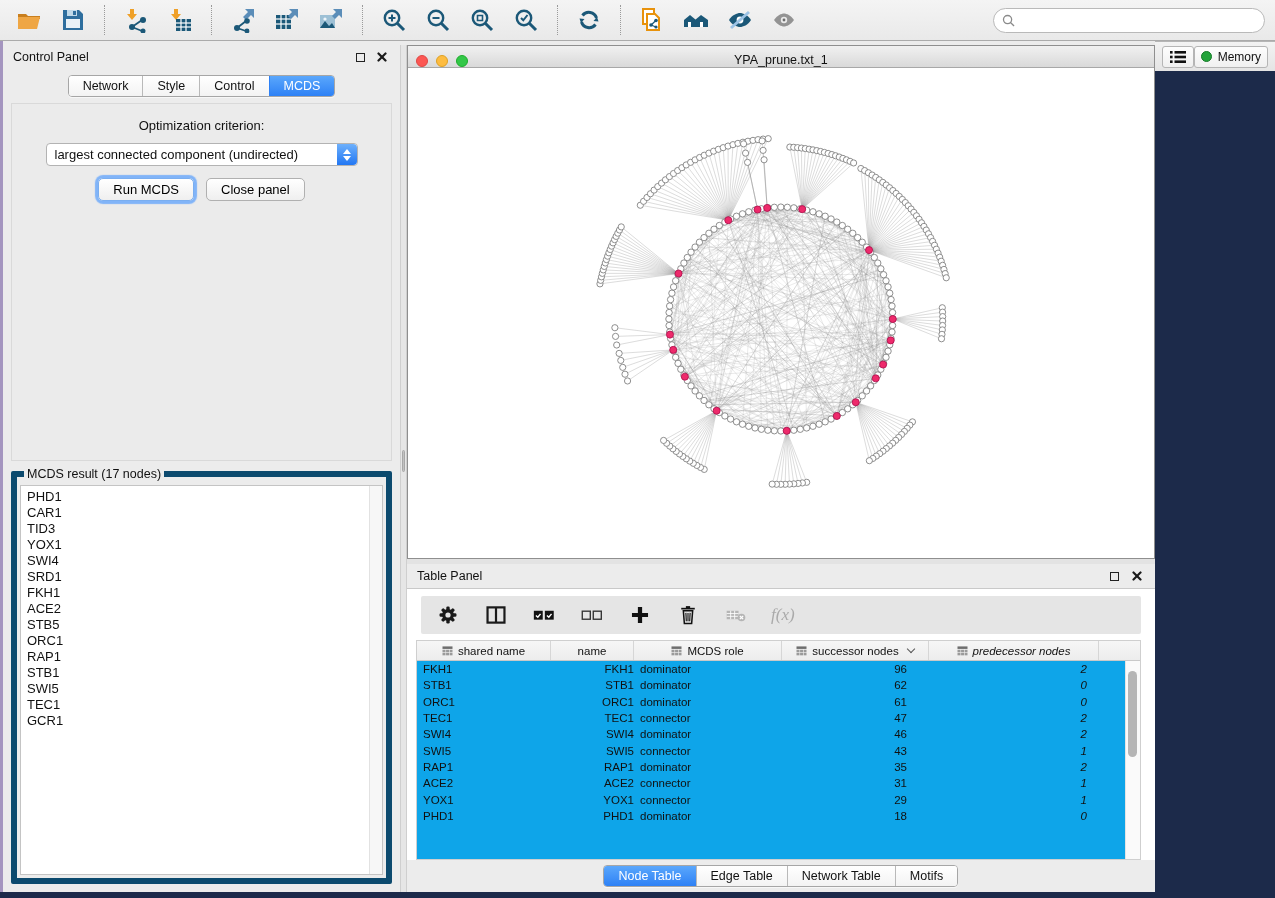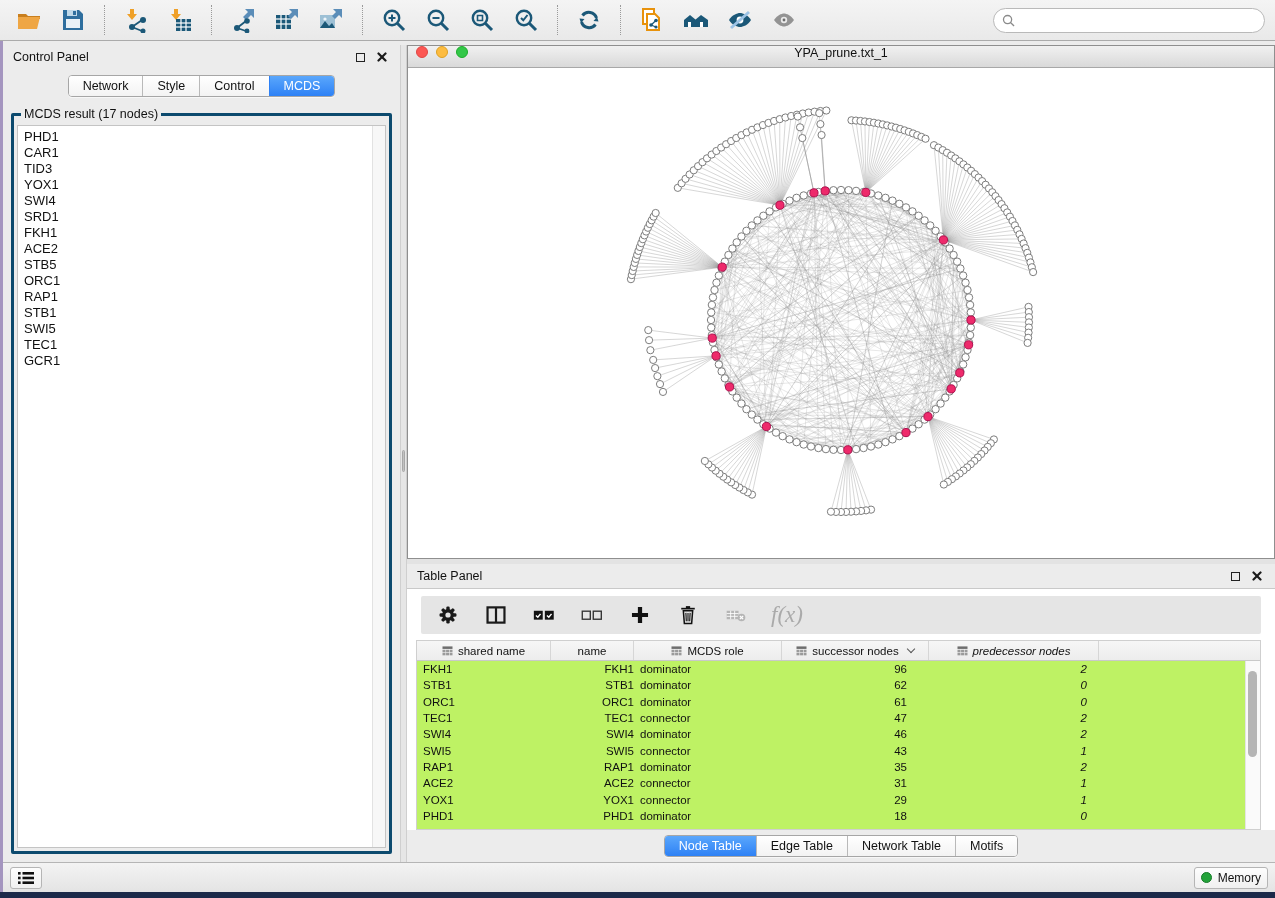--- a/index.html
+++ b/index.html
@@ -12,21 +12,21 @@
   .toolbar { height:41px; background:linear-gradient(#f4f4f4,#e9e9e9); border-bottom:1px solid #ababab;
              display:flex; align-items:center; padding:0 10px; gap:6px; }
   .tbtn { width:38px; height:32px; display:flex; align-items:center; justify-content:center; border-radius:4px; }
   .tbtn svg { width:26px; height:26px; }
   .tsep { width:1px; height:30px; border-left:1px dotted #9a9a9a; margin:0 6px; }
   .searchbox { margin-left:auto; width:272px; height:25px; background:#fff; border:1px solid #b9b9b9;
                border-radius:13px; display:flex; align-items:center; padding:0 8px; gap:5px; }
   .searchbox svg { width:13px; height:13px; flex:none; }
   .searchbox input { border:none; outline:none; flex:1; font-size:12px; background:transparent; font-family:"Liberation Sans",sans-serif; }
 
-  .below { flex:1; display:flex; flex-direction:column; border-left:3px solid #a495bf; min-height:0; }
+  .below { flex:1; display:flex; flex-direction:row; border-left:3px solid #a495bf; min-height:0; }
   .main { flex:1; display:flex; background:#ececec; padding-top:4px; min-height:0; }
 
   
   .control-panel { width:397px; display:flex; flex-direction:column; background:#ececec; min-height:0; }
   .panel-titlebar { height:24px; display:flex; align-items:center; padding:0 10px; font-size:12.5px; }
   .panel-titlebar .ttl { flex:1; }
   .wbtn { width:16px; height:16px; display:flex; align-items:center; justify-content:center; margin-left:6px; }
   .float-glyph { width:9px; height:9px; border:1.6px solid #222; background:transparent; display:inline-block; }
   .close-glyph svg { width:10px; height:10px; }
 
@@ -45,58 +45,58 @@
   .select .stepper { position:absolute; right:0; top:0; width:20px; height:100%;
             background:linear-gradient(#6db0fc,#2277f3); border-radius:0 4px 4px 0;
             display:flex; flex-direction:column; align-items:center; justify-content:center; gap:2px; }
   .arr-up { width:0; height:0; border-left:4px solid transparent; border-right:4px solid transparent; border-bottom:5px solid #fff; }
   .arr-dn { width:0; height:0; border-left:4px solid transparent; border-right:4px solid transparent; border-top:5px solid #fff; }
   .cp-buttons { display:flex; gap:12px; margin-top:12px; }
   .push-btn { font-size:13px; font-family:"Liberation Sans",sans-serif; padding:3px 14px; border:1px solid #b0b0b0; border-radius:5px;
               background:linear-gradient(#ffffff,#efefef); }
   .push-btn.focusring { box-shadow:0 0 1px 3px rgba(110,170,250,.85); border-color:#7aaef0; }
 
-  .cp-fieldset { margin:6px 8px 8px; flex:1; border:3px solid #0c4a6e; border-radius:2px; min-height:0;
+  .cp-fieldset { margin:6px 8px 8px; flex:1; border:6px solid #0c4a6e; border-radius:2px; min-height:0;
                  display:flex; padding:4px 3px 3px; position:relative; background:#ececec; }
   .cp-fieldset legend { font-size:12.5px; padding:0 3px; margin-left:4px; }
   .mcds-list { flex:1; background:#fff; border:1px solid #c4c4c4; position:relative; overflow:hidden; }
   .mcds-list .items { padding:3px 0 0 6px; }
   .mcds-item { font-size:13px; line-height:16px; }
   .vtrack { position:absolute; top:0; right:0; bottom:0; width:13px; background:#f7f7f7; border-left:1px solid #e2e2e2; }
 
   
   .vsplit { width:7px; background:#e6e6e6; border-left:1px solid #cfcfcf; border-right:1px solid #cfcfcf; position:relative; }
   .vsplit .grip { position:absolute; left:1px; top:405px; width:3px; height:22px; background:#c2c2c2; border:1px solid #a8a8a8; border-radius:2px; }
 
   
   .right-col { flex:1; display:flex; flex-direction:column; min-width:0; min-height:0; }
   .network-window { height:514px; border:1px solid #8f8f8f; display:flex; flex-direction:column; background:#fff; }
   .net-titlebar { height:22px; background:linear-gradient(#f1f1f1,#d9d9d9); border-bottom:1px solid #a8a8a8;
-                  display:flex; align-items:flex-start; padding:0 8px; position:relative; }
+                  display:flex; align-items:flex-end; padding:0 8px; position:relative; }
   .lights { display:flex; gap:8px; }
   .light { width:12px; height:12px; border-radius:50%; }
   .light.red { background:#fc5753; border:1px solid #df4744; }
   .light.yellow { background:#fdbc40; border:1px solid #dea123; }
   .light.green { background:#33c748; border:1px solid #1dad2b; }
   .net-title { position:absolute; left:0; right:0; text-align:center; font-size:12.5px; pointer-events:none; }
   .net-canvas { flex:1; background:#fff; min-height:0; }
   .net-canvas svg { width:100%; height:100%; display:block; }
 
   .hsplit { height:5px; background:#e3e3e3; }
 
   
   .table-panel { flex:1; background:#ececec; display:flex; flex-direction:column; min-height:0; }
   .tp-body { flex:1; background:#fff; border-top:1px solid #c9c9c9; display:flex; flex-direction:column; min-height:0; }
   .tp-toolbar { margin:7px 14px 4px; background:#e5e5e5; border-radius:2px; height:38px;
                 display:flex; align-items:center; padding:0 14px; gap:22px; }
   .ttool { width:26px; height:26px; display:flex; align-items:center; justify-content:center; }
   .ttool svg { width:22px; height:22px; }
-  .fx { font-family:"Liberation Serif", serif; font-style:italic; font-size:23px; color:#aaa; }
-
-  .table-wrap { margin:2px 14px 0 9px; flex:1; min-height:0; border:1px solid #cfcfcf; display:flex; flex-direction:column; position:relative; background:#bef264; }
+  .fx { font-family:"Liberation Serif", serif; font-style:italic; font-size:17px; color:#aaa; }
+
+  .table-wrap { margin:2px 14px 0 9px; flex:1; min-height:0; border:1px solid #cfcfcf; display:flex; flex-direction:column; position:relative; background:#0ea5e9; }
   .thead { height:20px; background:linear-gradient(#f6f6f6,#ededed); border-bottom:1px solid #c9c9c9; display:flex; flex:none; }
   .th { display:flex; align-items:center; justify-content:center; gap:5px; font-size:11.5px; border-right:1px solid #d6d6d6; }
   .th svg.mini { width:11px; height:10px; flex:none; }
   .sortchev { width:6px; height:6px; border-left:1.5px solid #555; border-bottom:1.5px solid #555; transform:rotate(-45deg); margin-left:4px; margin-top:-3px; }
   .c-shared{ width:134px; } .c-name{ width:83px;text-align:right; } .c-role{ width:148px; } .c-succ{ width:147px; } .c-pred{ width:170px;font-style:italic; } .c-fill{ flex:1; border-right:none !important; }
   .tbody { flex:1; position:relative; overflow:hidden; }
   .trow { display:flex; height:16.3px; align-items:center; }
   .tcell { font-size:11.5px; padding-left:6px; white-space:nowrap; overflow:hidden; }
   .tcell.num { text-align:right; padding-left:0; }
   .tcell.c-succ.num { padding-right:22px; }
@@ -292,20 +292,34 @@
                 </g>
               </svg>
             </span>
         </div>
         <div class="cp-tabs">
           <div class="seg">
             <div class="tab">Network</div>
             <div class="tab">Style</div>
             <div class="tab">Control</div>
             <div class="tab sel">MCDS</div>
+          </div>
+        </div>
+        <div class="cp-content">
+          <div class="opt-label">Optimization criterion:</div>
+          <div class="select">
+            <span style="font-size:13px;">largest connected component (undirected)</span>
+            <span class="stepper">
+                <span class="arr-up"></span>
+                <span class="arr-dn"></span>
+              </span>
+          </div>
+          <div class="cp-buttons">
+            <button class="push-btn focusring">Run MCDS</button>
+            <button class="push-btn">Close panel</button>
           </div>
         </div>
         <fieldset class="cp-fieldset">
           <legend>MCDS result (17 nodes)</legend>
           <div class="mcds-list">
             <div class="items">
                 <div class="mcds-item">PHD1</div>
                 <div class="mcds-item">CAR1</div>
                 <div class="mcds-item">TID3</div>
                 <div class="mcds-item">YOX1</div>

